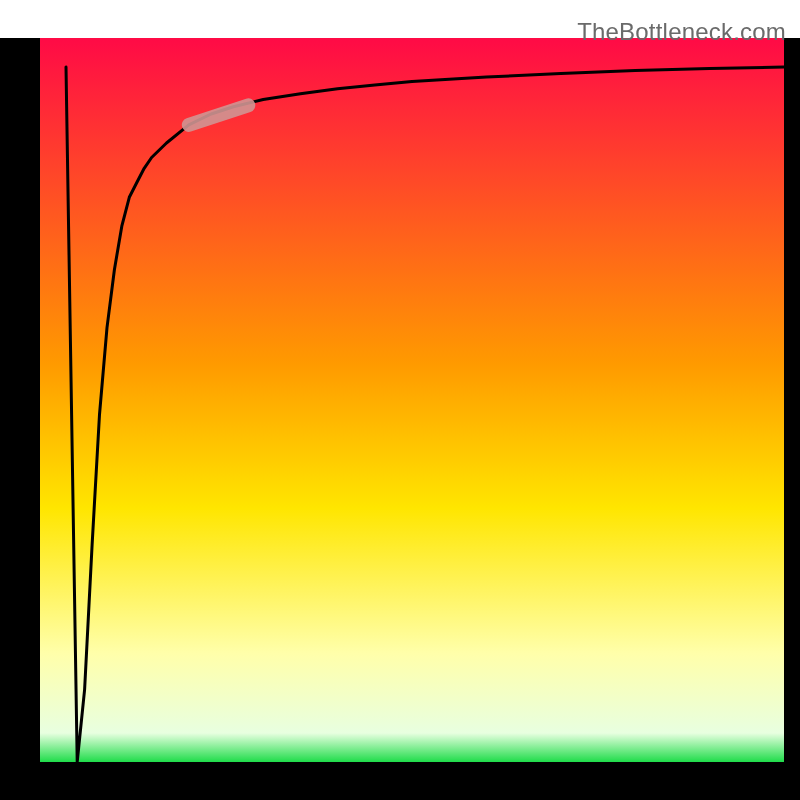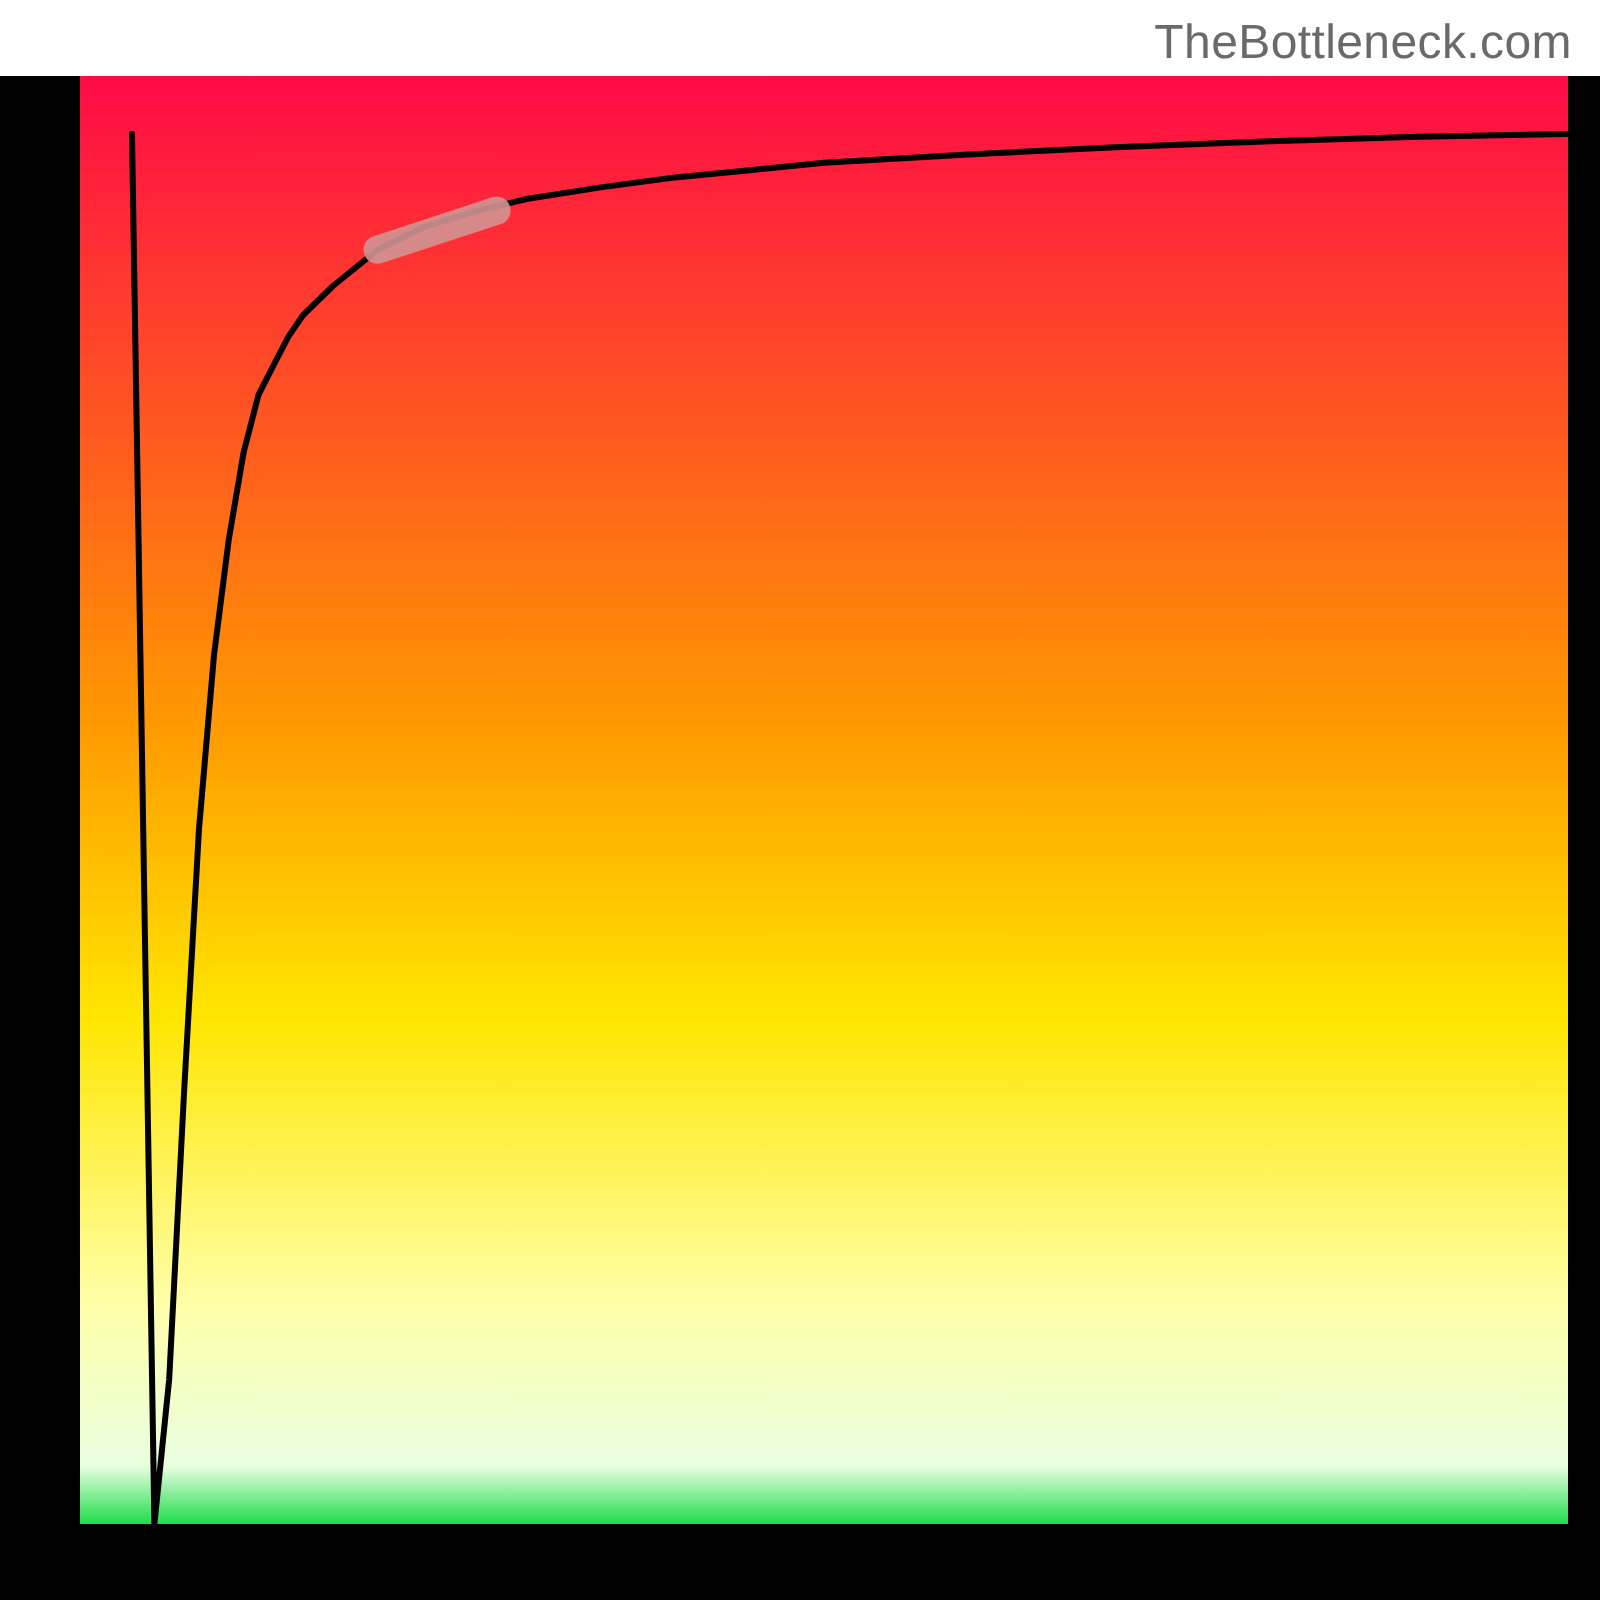--- a/index.html
+++ b/index.html
@@ -11,21 +11,21 @@
     background: #ffffff;
     font-family: Arial, Helvetica, sans-serif;
   }
   .chart-wrap {
     position: relative;
     width: 800px;
     height: 800px;
   }
   .watermark {
     position: absolute;
-    top: 8px;
+    top: 18px;
     right: 14px;
     font-size: 24px;
     color: #6a6a6a;
     font-weight: 400;
     letter-spacing: 0.2px;
     z-index: 10;
   }
   svg {
     display: block;
   }

